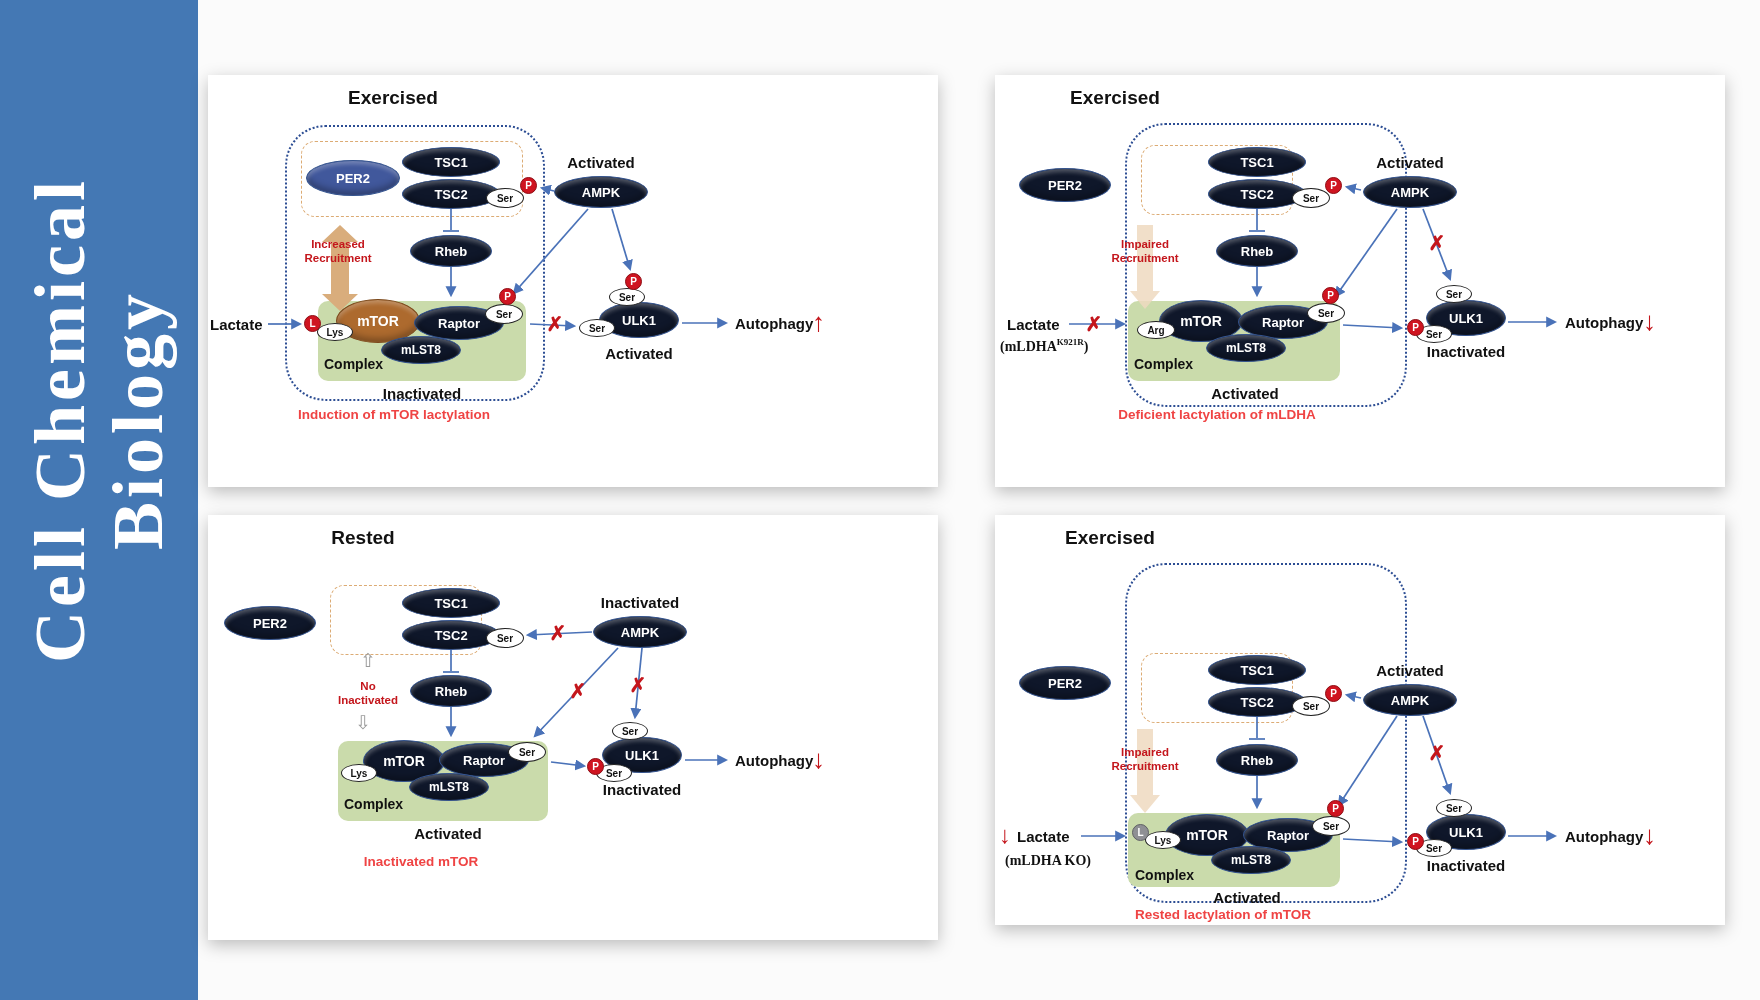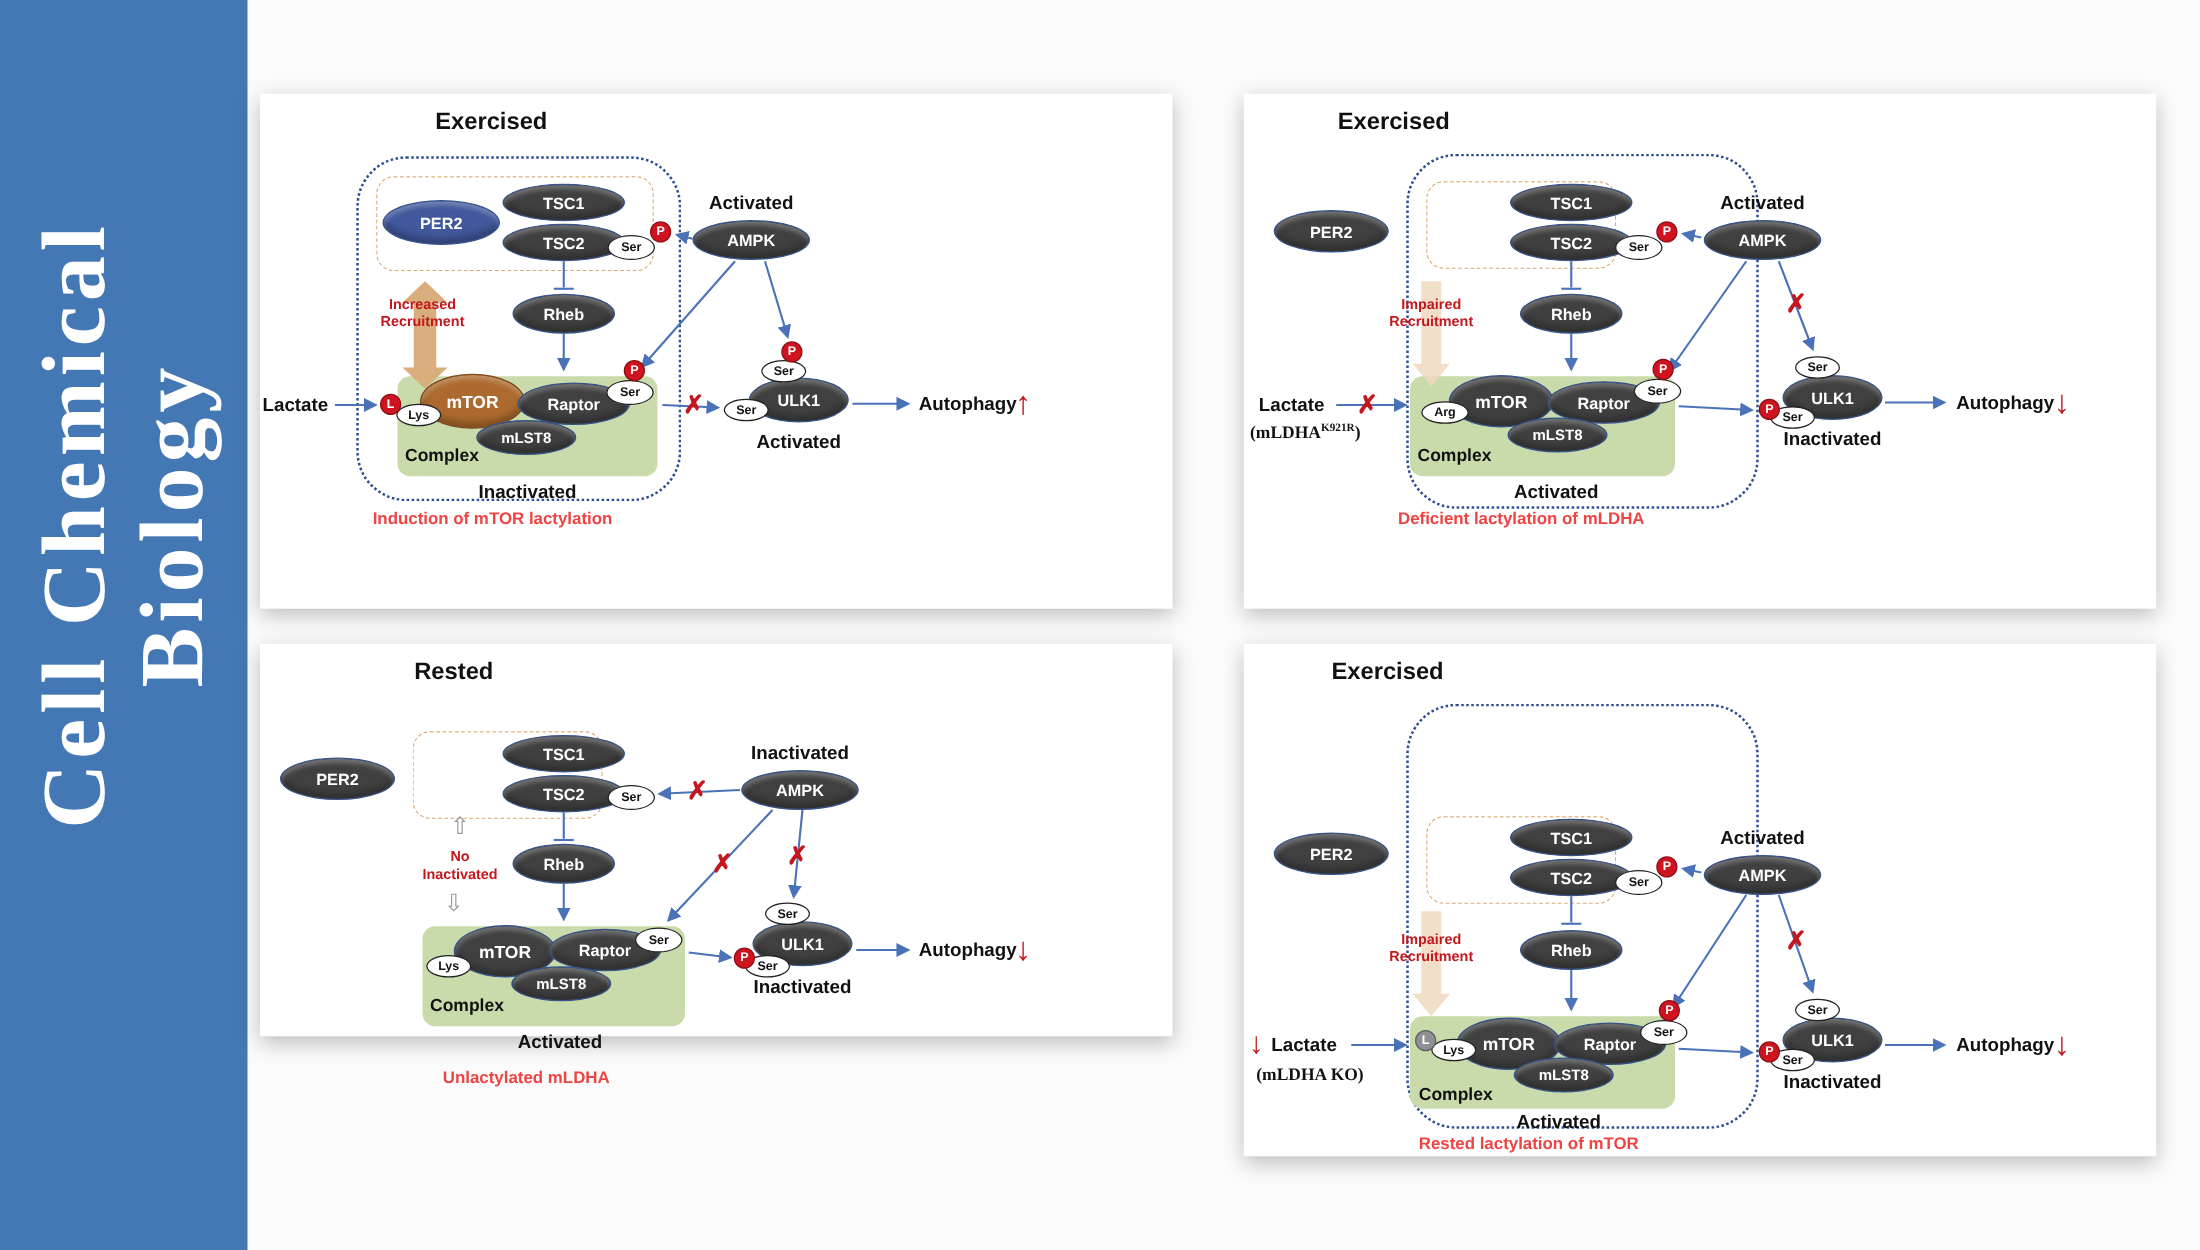--- a/index.html
+++ b/index.html
@@ -9,21 +9,21 @@
   #sidebar{position:absolute;left:0;top:0;width:198px;height:1000px;background:#4478b4}
   .vtext{position:absolute;white-space:nowrap;color:#fff;font-family:"Liberation Serif",serif;
          font-weight:700;font-size:72px;letter-spacing:4px;
          transform:translate(-50%,-50%) rotate(-90deg)}
   .panel{position:absolute;background:#fff;box-shadow:0 5px 16px rgba(0,0,0,.25)}
   .wires{position:absolute;left:0;top:0;z-index:1}
   .wires line{stroke:#4a72b8;stroke-width:1.7}
   .dotframe{position:absolute;border:2.5px dotted #2c4d93;border-radius:40px;z-index:0}
   .dashframe{position:absolute;border:1.6px dashed #dcab74;border-radius:14px;z-index:0}
   .greenbox{position:absolute;background:#cadbab;border-radius:10px;z-index:0}
-  .ell{position:absolute;z-index:2;border-radius:50%;background:#404040;border:1px solid #35548e;
+  .ell{position:absolute;z-index:2;border-radius:50%;background:#0f172a;border:1px solid #35548e;
        color:#fff;font-weight:700;font-size:13px;display:flex;align-items:center;justify-content:center;
        box-shadow:inset 0 3px 4px rgba(255,255,255,.28), inset 0 -4px 6px rgba(0,0,0,.28)}
   .ell.navy{background:#41589c}
   .ell.brown{background:#ad6a2e;border-color:#7c4a1d}
   .ser{position:absolute;z-index:3;border-radius:50%;background:#fff;border:1.5px solid #222;
        color:#111;font-weight:700;font-size:10px;display:flex;align-items:center;justify-content:center}
   .badge{position:absolute;z-index:4;width:17px;height:17px;border-radius:50%;background:#cf1420;
          color:#fff;font-weight:700;font-size:10px;display:flex;align-items:center;justify-content:center;
          border:1px solid #8e0d14}
   .badge.gray{background:#8f9094;border-color:#5f6064}
@@ -150,21 +150,21 @@
     <div class="badge" style="left:412px;top:244px">P</div>
     <div class="ser" style="left:421px;top:250px;width:36px;height:18px">Ser</div>
     <div class="ser" style="left:441px;top:210px;width:36px;height:18px">Ser</div>
     <div class="ell" style="left:431px;top:225px;width:80px;height:36px">ULK1</div>
     <div class="lbl cc" style="left:471px;top:268px">Inactivated</div>
     <div class="lbl" style="left:570px;top:239px">Autophagy</div>
     <div class="dir" style="left:648px;top:233px">↓</div>
     <div class="caption" style="left:222px;top:332px">Deficient lactylation of mLDHA</div>
   </section>
 
-  <section class="panel" style="left:208px;top:515px;width:730px;height:314px">
+  <section class="panel" style="left:208px;top:515px;width:730px;height:425px">
     <div class="ptitle" style="left:155px;top:12px">Rested</div>
     <div class="dashframe" style="left:122px;top:70px;width:152px;height:70px"></div>
     <div class="greenbox" style="left:130px;top:226px;width:210px;height:80px"></div>
     <svg class="wires" width="730" height="410">
       <line x1="384" y1="117" x2="320" y2="120" marker-end="url(#ah)"></line>
       <line x1="243" y1="135" x2="243" y2="156"></line>
       <line x1="235" y1="157" x2="251" y2="157"></line>
       <line x1="243" y1="192" x2="243" y2="220" marker-end="url(#ah)"></line>
       <line x1="343" y1="247" x2="376" y2="251" marker-end="url(#ah)"></line>
       <line x1="410" y1="133" x2="327" y2="221" marker-end="url(#ah)"></line>
@@ -192,21 +192,21 @@
     <div class="lbl cc" style="left:240px;top:310px">Activated</div>
     <div class="xmark" style="left:370px;top:176px">✗</div>
     <div class="xmark" style="left:430px;top:170px">✗</div>
     <div class="badge" style="left:379px;top:243px">P</div>
     <div class="ser" style="left:388px;top:249px;width:36px;height:18px">Ser</div>
     <div class="ser" style="left:404px;top:207px;width:36px;height:18px">Ser</div>
     <div class="ell" style="left:394px;top:222px;width:80px;height:36px">ULK1</div>
     <div class="lbl cc" style="left:434px;top:266px">Inactivated</div>
     <div class="lbl" style="left:527px;top:237px">Autophagy</div>
     <div class="dir" style="left:604px;top:231px">↓</div>
-    <div class="caption" style="left:213px;top:339px">Unlactylated mLDHA</div>
+    <div class="caption" style="left:213px;top:339px">Inactivated mTOR</div>
   </section>
 
   <section class="panel" style="left:995px;top:515px;width:730px;height:410px">
     <div class="ptitle" style="left:115px;top:12px">Exercised</div>
     <div class="dotframe" style="left:130px;top:48px;width:282px;height:340px"></div>
     <div class="dashframe" style="left:146px;top:138px;width:152px;height:70px"></div>
     <div class="greenbox" style="left:133px;top:298px;width:212px;height:74px"></div>
     <svg class="wires" width="730" height="410">
       <polygon points="142,214 158,214 158,280 165,280 150,298 135,280 142,280" fill="#eed9c0" opacity="0.85"></polygon>
       <line x1="366" y1="183" x2="352" y2="180" marker-end="url(#ah)"></line>

